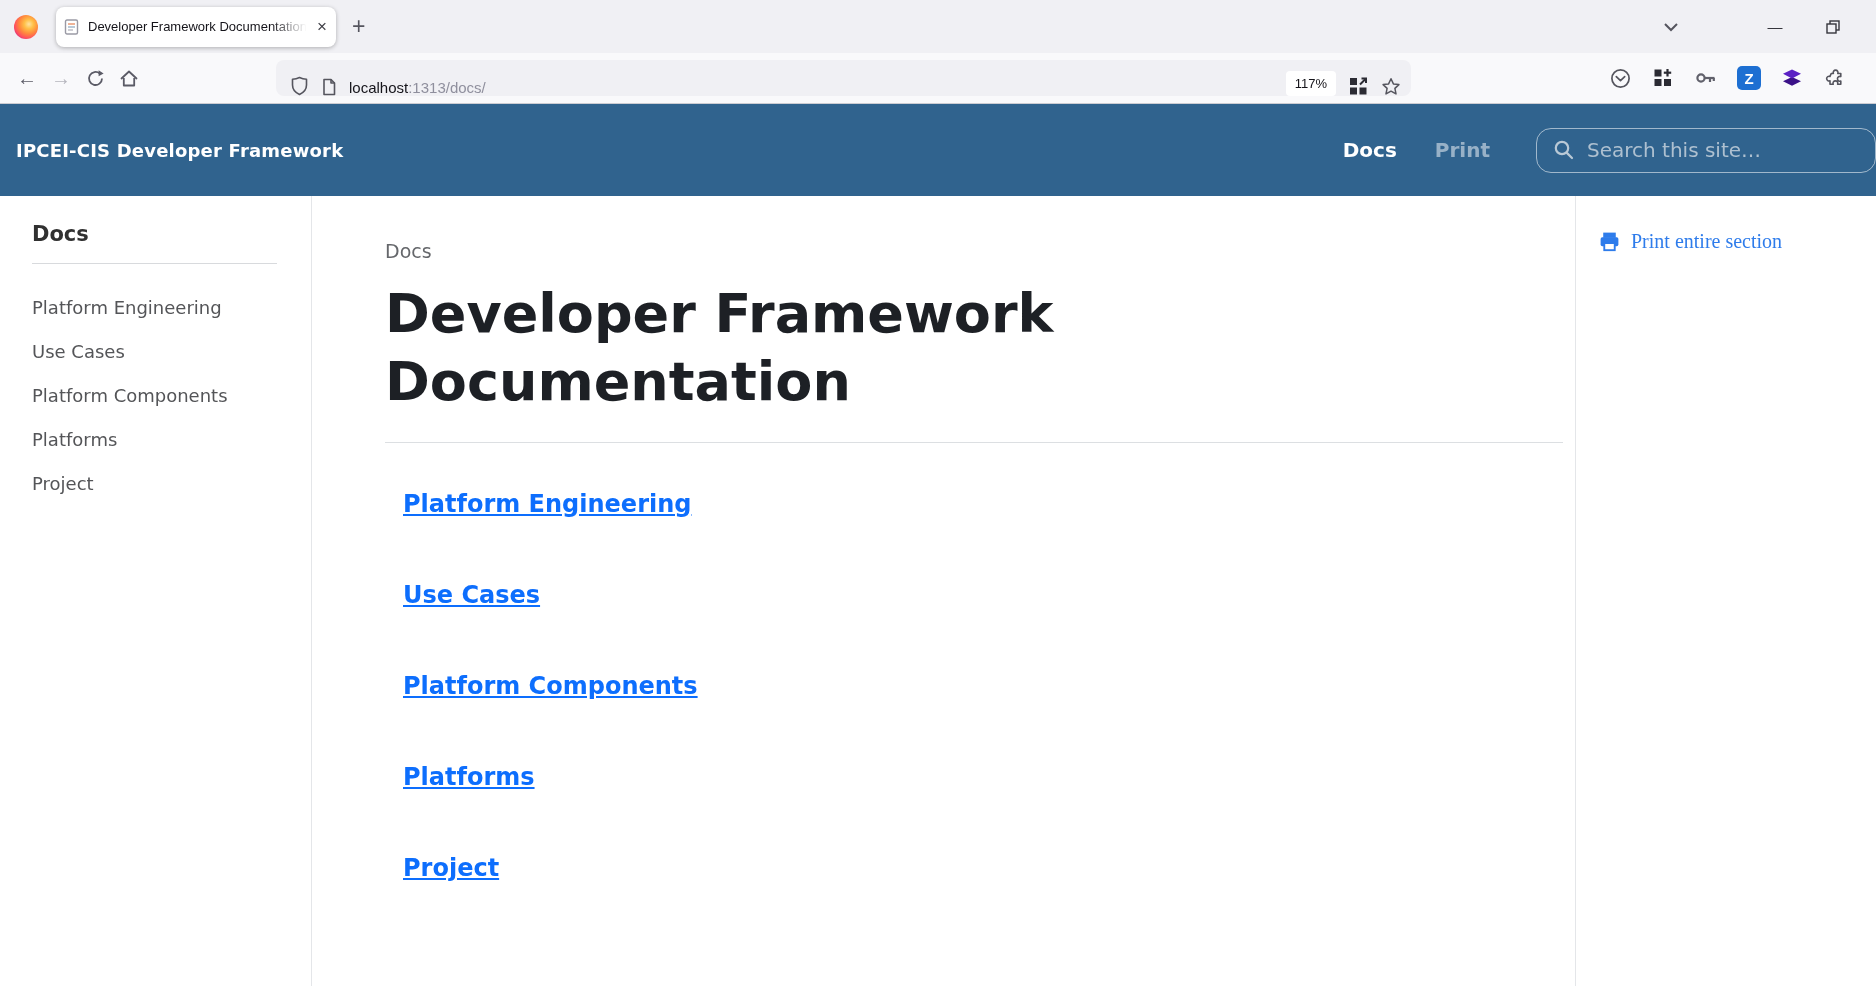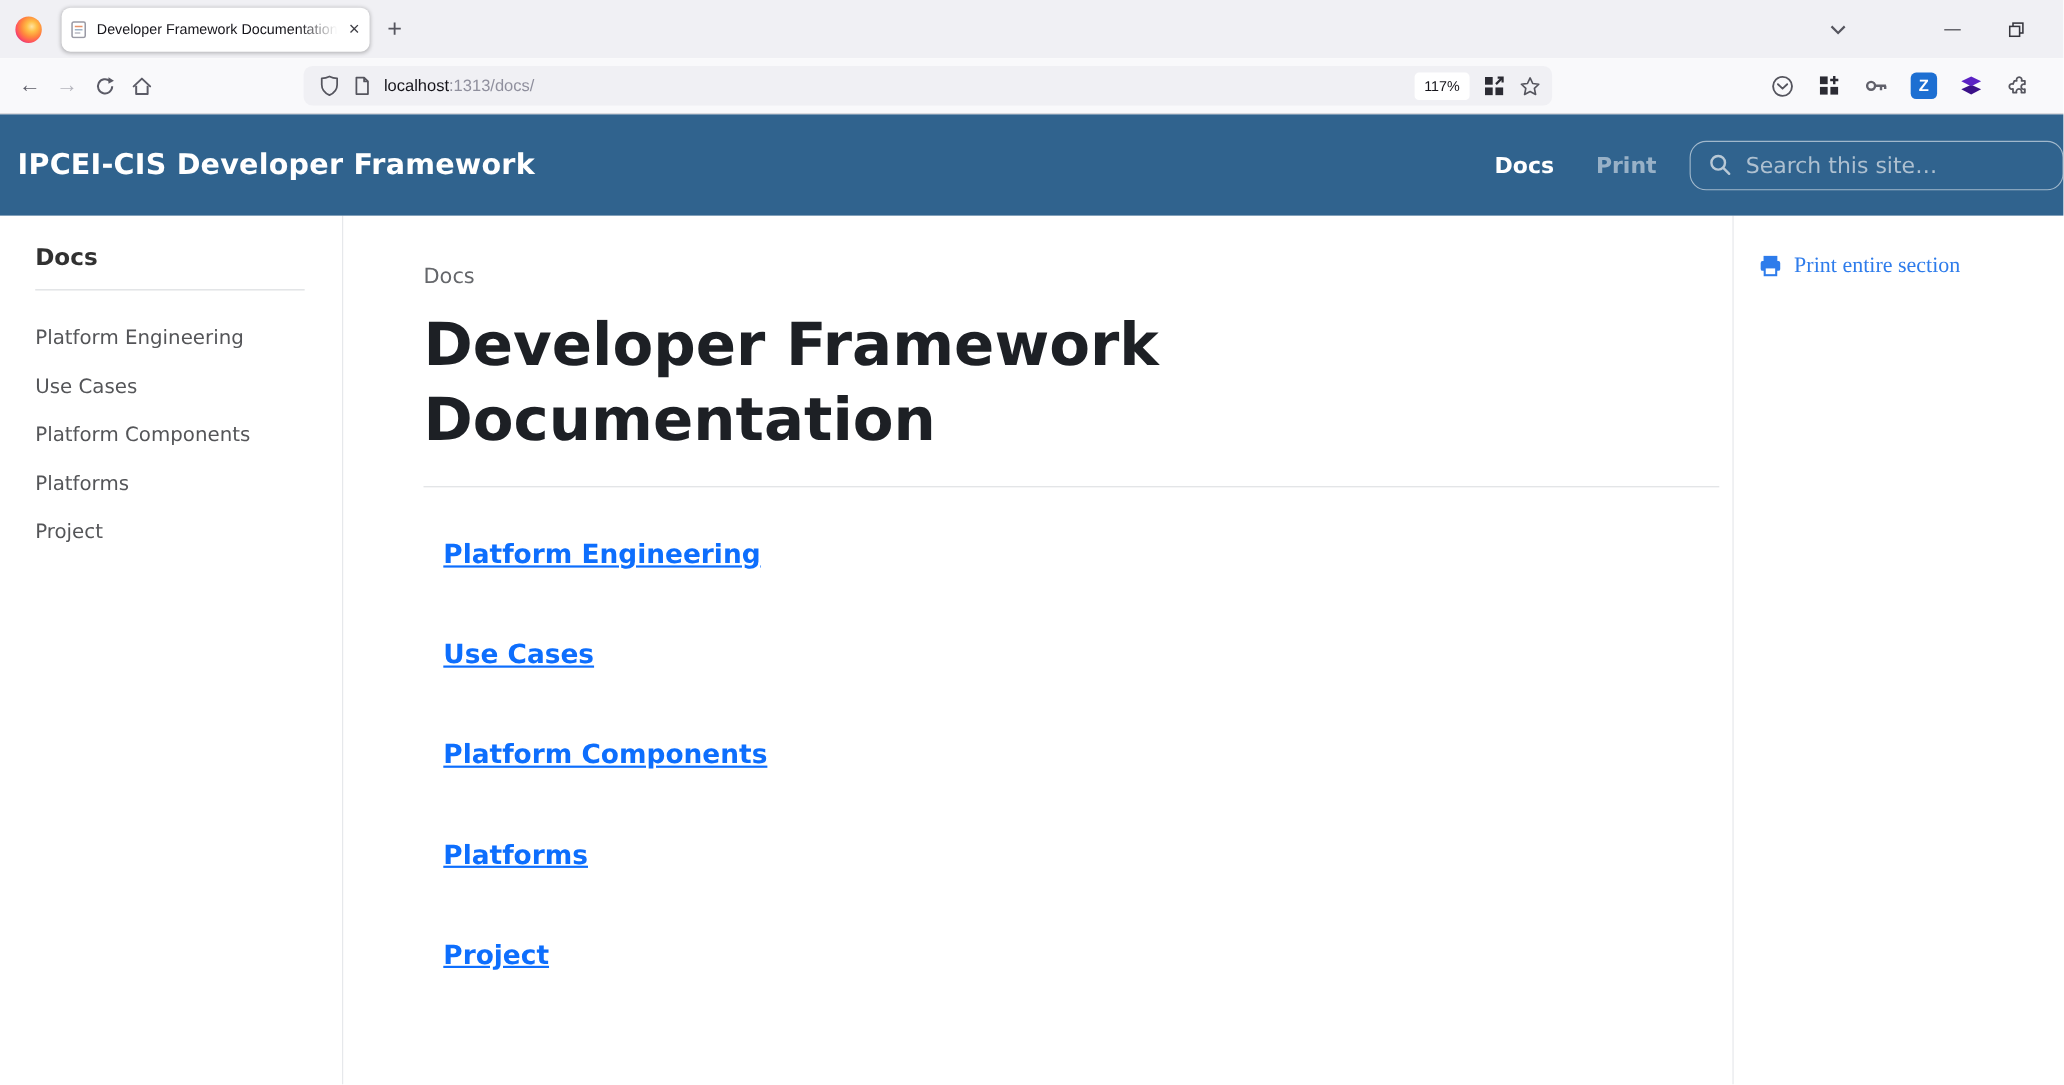--- a/index.html
+++ b/index.html
@@ -29,41 +29,41 @@
   .restore-btn{margin-right:30px;}
 
   
   .toolbar{height:51px;background:#f9f9fb;border-bottom:1px solid #ccccd2;
            box-sizing:border-box;display:flex;align-items:center;}
   .nav-btn{width:34px;height:32px;display:flex;align-items:center;justify-content:center;
            font-size:20px;color:#5b5b66;flex:none;}
   .nav-btn.first{margin-left:10px;}
   .nav-btn.disabled{color:#b5b5bd;}
   .urlbar{margin-left:130px;width:1135px;height:36px;background:#f0f0f4;border-radius:8px;
-          display:flex;align-items:center;padding:0 10px 0 14px;box-sizing:border-box;flex:none;}
+          display:flex;align-items:flex-end;padding:0 10px 0 14px;box-sizing:border-box;flex:none;}
   .urlbar .sep{width:12px;flex:none;}
   .url-text{font-size:15px;white-space:nowrap;}
   .url-host{color:#15141a;}
   .url-rest{color:#8f8f9d;}
   .urlbar-spacer{flex:1;}
   .zoom-chip{background:#fff;border-radius:4px;padding:5px 9px;font-size:13px;color:#15141a;flex:none;}
   .urlbar-icon{margin-left:13px;display:flex;flex:none;}
   .toolbar-right{margin-left:auto;margin-right:24px;display:flex;align-items:center;gap:9px;}
   .tool-btn{width:34px;height:32px;display:flex;align-items:center;justify-content:center;flex:none;}
   .zotero-badge{width:24px;height:24px;border-radius:5px;background:#1d6fd2;color:#fff;
                 font-weight:bold;font-size:15px;display:flex;align-items:center;justify-content:center;}
 
   
   .site-navbar{height:92px;background:#30638E;display:flex;align-items:center;
                padding-left:16px;overflow:hidden;position:relative;}
-  .brand{font-size:26px;font-weight:bold;color:#fff;letter-spacing:.2px;white-space:nowrap;}
+  .brand{font-size:18px;font-weight:bold;color:#fff;letter-spacing:.2px;white-space:nowrap;}
   .site-nav-links{margin-left:auto;display:flex;align-items:center;gap:38px;}
   .site-nav-link{font-size:20px;font-weight:bold;color:#fff;white-space:nowrap;}
   .site-nav-link.muted{color:rgba(255,255,255,.5);}
-  .searchbox{margin-left:30px;width:340px;height:45px;border:1px solid rgba(255,255,255,.55);
+  .searchbox{margin-left:46px;width:340px;height:45px;border:1px solid rgba(255,255,255,.55);
              border-radius:15px;display:flex;align-items:center;padding-left:16px;
              box-sizing:border-box;flex:none;}
   .searchbox svg{flex:none;margin-right:10px;}
   .search-input{background:transparent;border:none;outline:none;font-size:20px;color:#e8eef4;
                 width:250px;font-family:inherit;}
   .search-input::placeholder{color:#aec0d0;opacity:1;}
 
   
   .page{display:flex;height:790px;background:#fff;}
   .sidebar{width:312px;flex:none;border-right:1px solid #e4e6e9;box-sizing:border-box;

